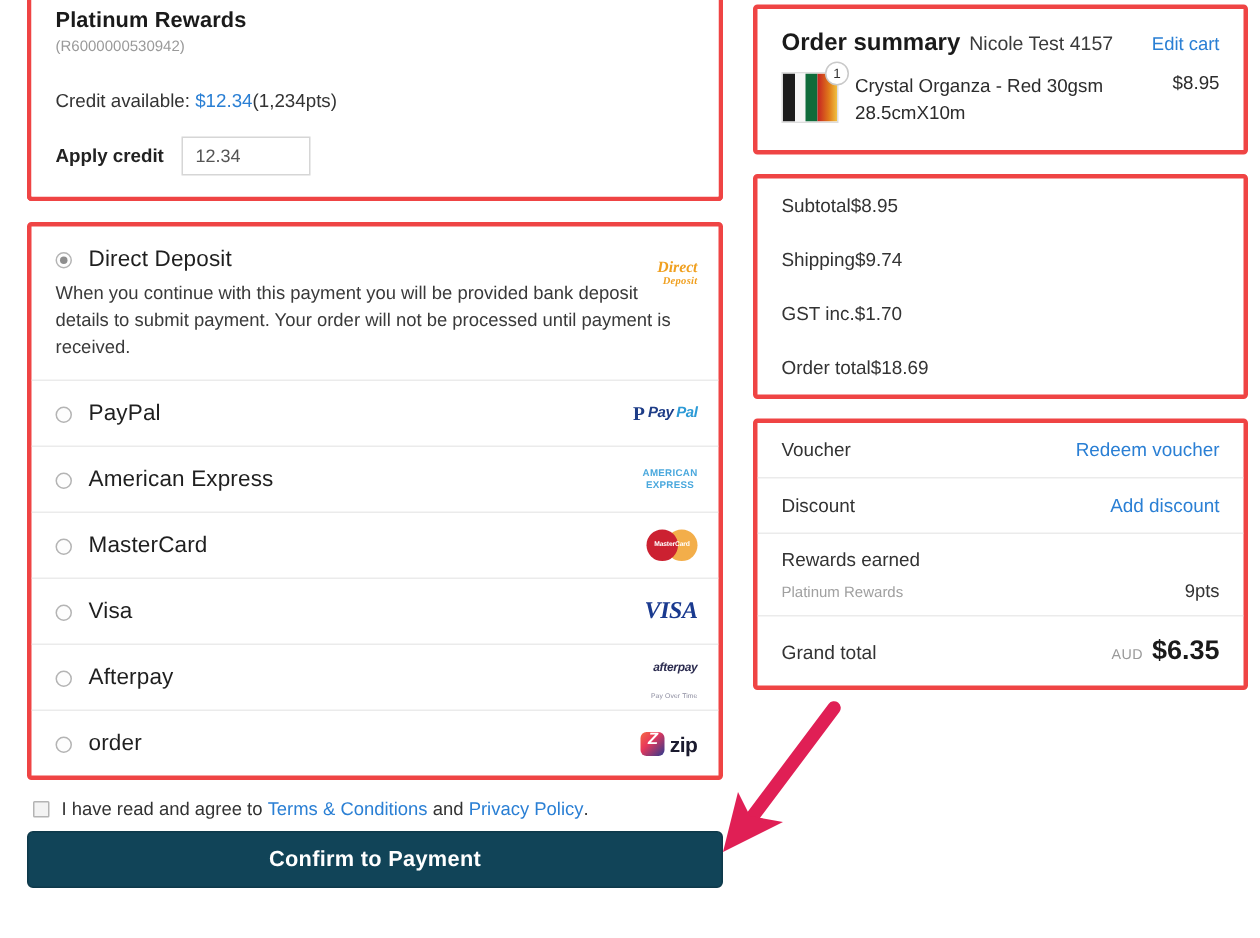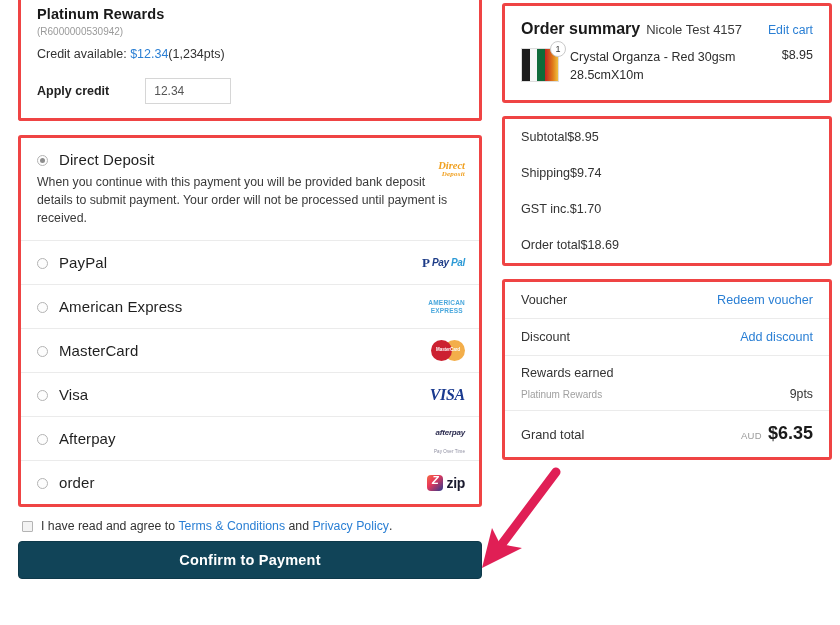--- a/index.html
+++ b/index.html
@@ -31,35 +31,34 @@
     margin-bottom: 14px;
   }
   .rewards-title {
     font-size: 14.5px; font-weight: bold; color: #1a1a1a;
     padding-top: 6px; letter-spacing: .1px;
   }
   .rewards-sub {
     font-size: 10px; color: #9a9a9a; margin-top: 4px;
   }
   .credit-line {
-    font-size: 12.5px; color: #333; margin-top: 10px;
+    font-size: 12.5px; color: #333; margin-top: 23px;
   }
   .credit-amount { color: #2a7fd4; }
   .apply-row {
     display: flex; align-items: center; gap: 12px; margin-top: 17px;
   }
   .apply-label { font-size: 12.5px; font-weight: bold; color: #222; }
   .credit-input {
     width: 86px; height: 26px;
     border: 1px solid #d6d6d6; border-radius: 0;
     font-size: 12px; color: #555;
     padding: 4px 8px;
     font-family: "Liberation Sans", sans-serif;
     background: #fff;
-    margin-left: 24px;
   }
 
   
   .pm-card { overflow: hidden; }
   .pm-row {
     position: relative;
     padding: 13px 16px 13px 16px;
     border-bottom: 1px solid #ebebeb;
   }
   .pm-row:last-child { border-bottom: none; }

